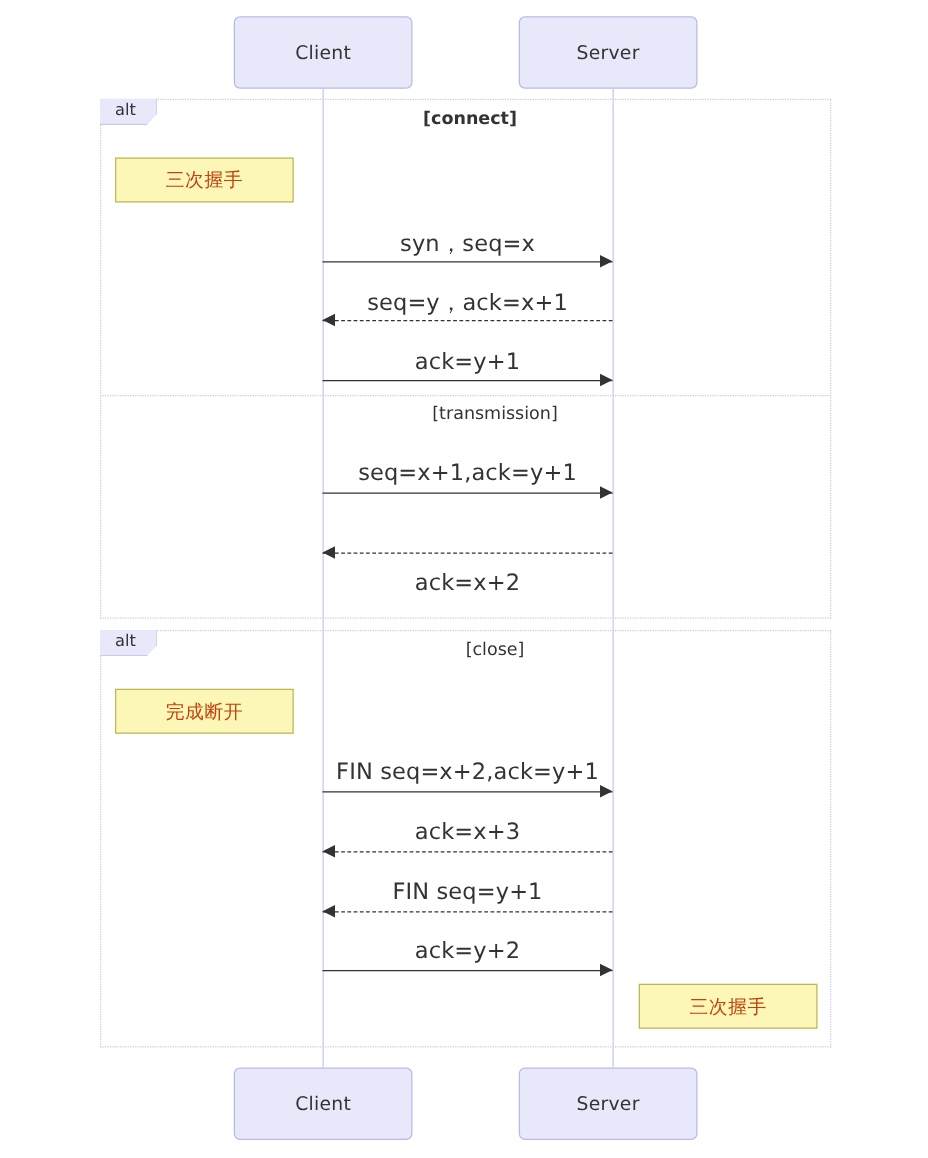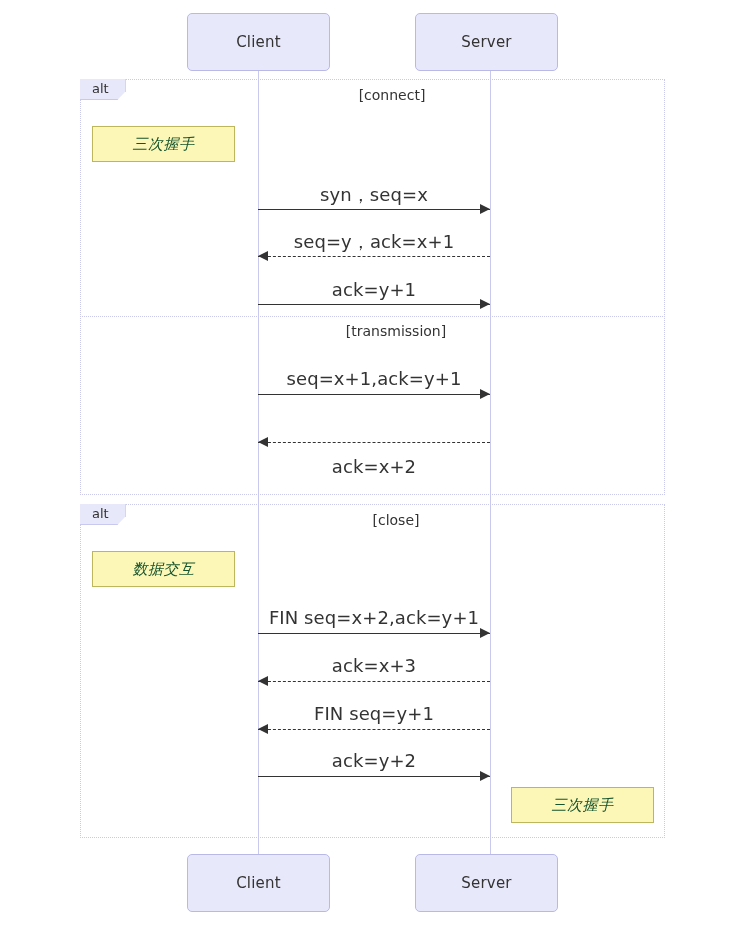--- a/index.html
+++ b/index.html
@@ -66,24 +66,23 @@
     transform:translateX(-50%);
   }
 
   
   .note{
     position:absolute;
     background:#fcf6b7;
     border:1px solid #bcb75c;
     box-sizing:border-box;
     display:flex;align-items:center;justify-content:center;
-    color:#14532d;
+    color:#c2410c;
     font-size:15px;
     letter-spacing:.5px;
-    font-style:italic;
   }
 
   
   .msg-line{
     position:absolute;
     height:0;
     border-top:1.4px solid #333333;
   }
   .msg-line.dashed{
     border-top:1.6px dashed #333333;
@@ -109,21 +108,21 @@
 <body>
 
 <div id="stage">
 
   <div class="lifeline" style="left:258px;top:71px;height:783px;"></div>
   <div class="lifeline" style="left:490px;top:71px;height:783px;"></div>
 
   <div class="frame" style="left:80px;top:79px;width:585px;height:416px;"></div>
   <div class="frame-divider" style="left:80px;top:316px;width:585px;"></div>
   <div class="frame-tag" style="left: 80px; top: 79px;">alt</div>
-  <div class="frame-cond" style="left:392px;top:87px;">[connect]</div>
+  <div class="frame-cond" style="left:376px;top:87px;font-weight:bold;">[connect]</div>
   <div class="frame-cond" style="left:396px;top:323px;">[transmission]</div>
 
   <div class="frame" style="left:80px;top:504px;width:585px;height:334px;"></div>
   <div class="frame-tag" style="left: 80px; top: 504px;">alt</div>
   <div class="frame-cond" style="left:396px;top:512px;">[close]</div>
 
   <div class="participant" style="left:187px;top:13px;width:143px;height:58px;">
     <span>Client</span>
   </div>
   <div class="participant" style="left:415px;top:13px;width:143px;height:58px;">
@@ -134,21 +133,21 @@
     <span>Client</span>
   </div>
   <div class="participant" style="left:415px;top:854px;width:143px;height:58px;">
     <span>Server</span>
   </div>
 
   <div class="note" style="left:92px;top:126px;width:143px;height:36px;">
     <span>三次握手</span>
   </div>
   <div class="note" style="left:92px;top:551px;width:143px;height:36px;">
-    <span>数据交互</span>
+    <span>完成断开</span>
   </div>
   <div class="note" style="left:511px;top:787px;width:143px;height:36px;">
     <span>三次握手</span>
   </div>
 
   <div class="msg-label" style="left:374px;top:183px;">syn，seq=x</div>
   <div class="msg-line" style="left:258px;top:209px;width:232px;"></div>
   <div class="msg-head right" style="left:480px;top:204px;"></div>
 
   <div class="msg-label" style="left:374px;top:230px;">seq=y，ack=x+1</div>

